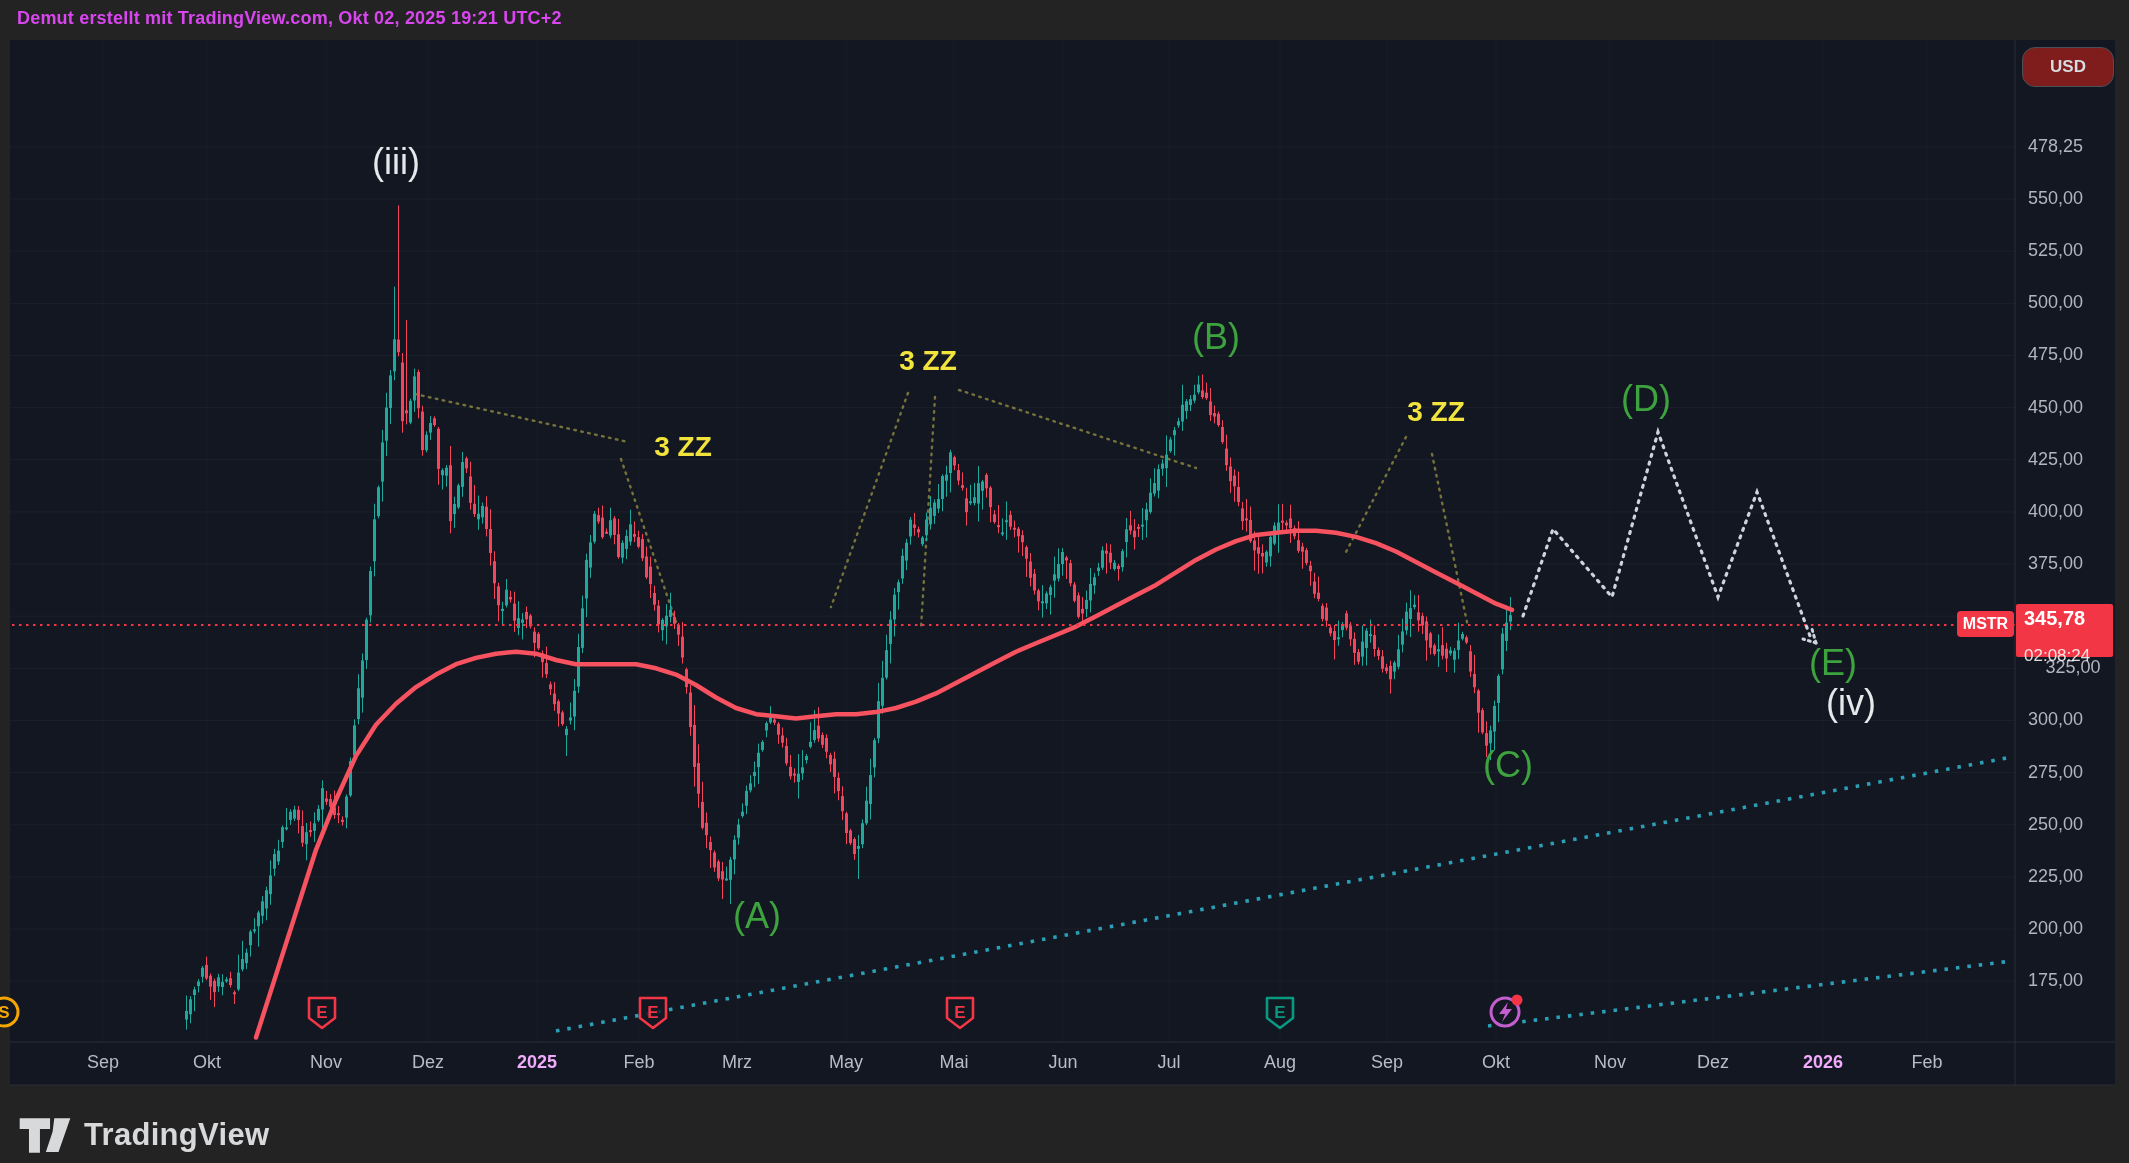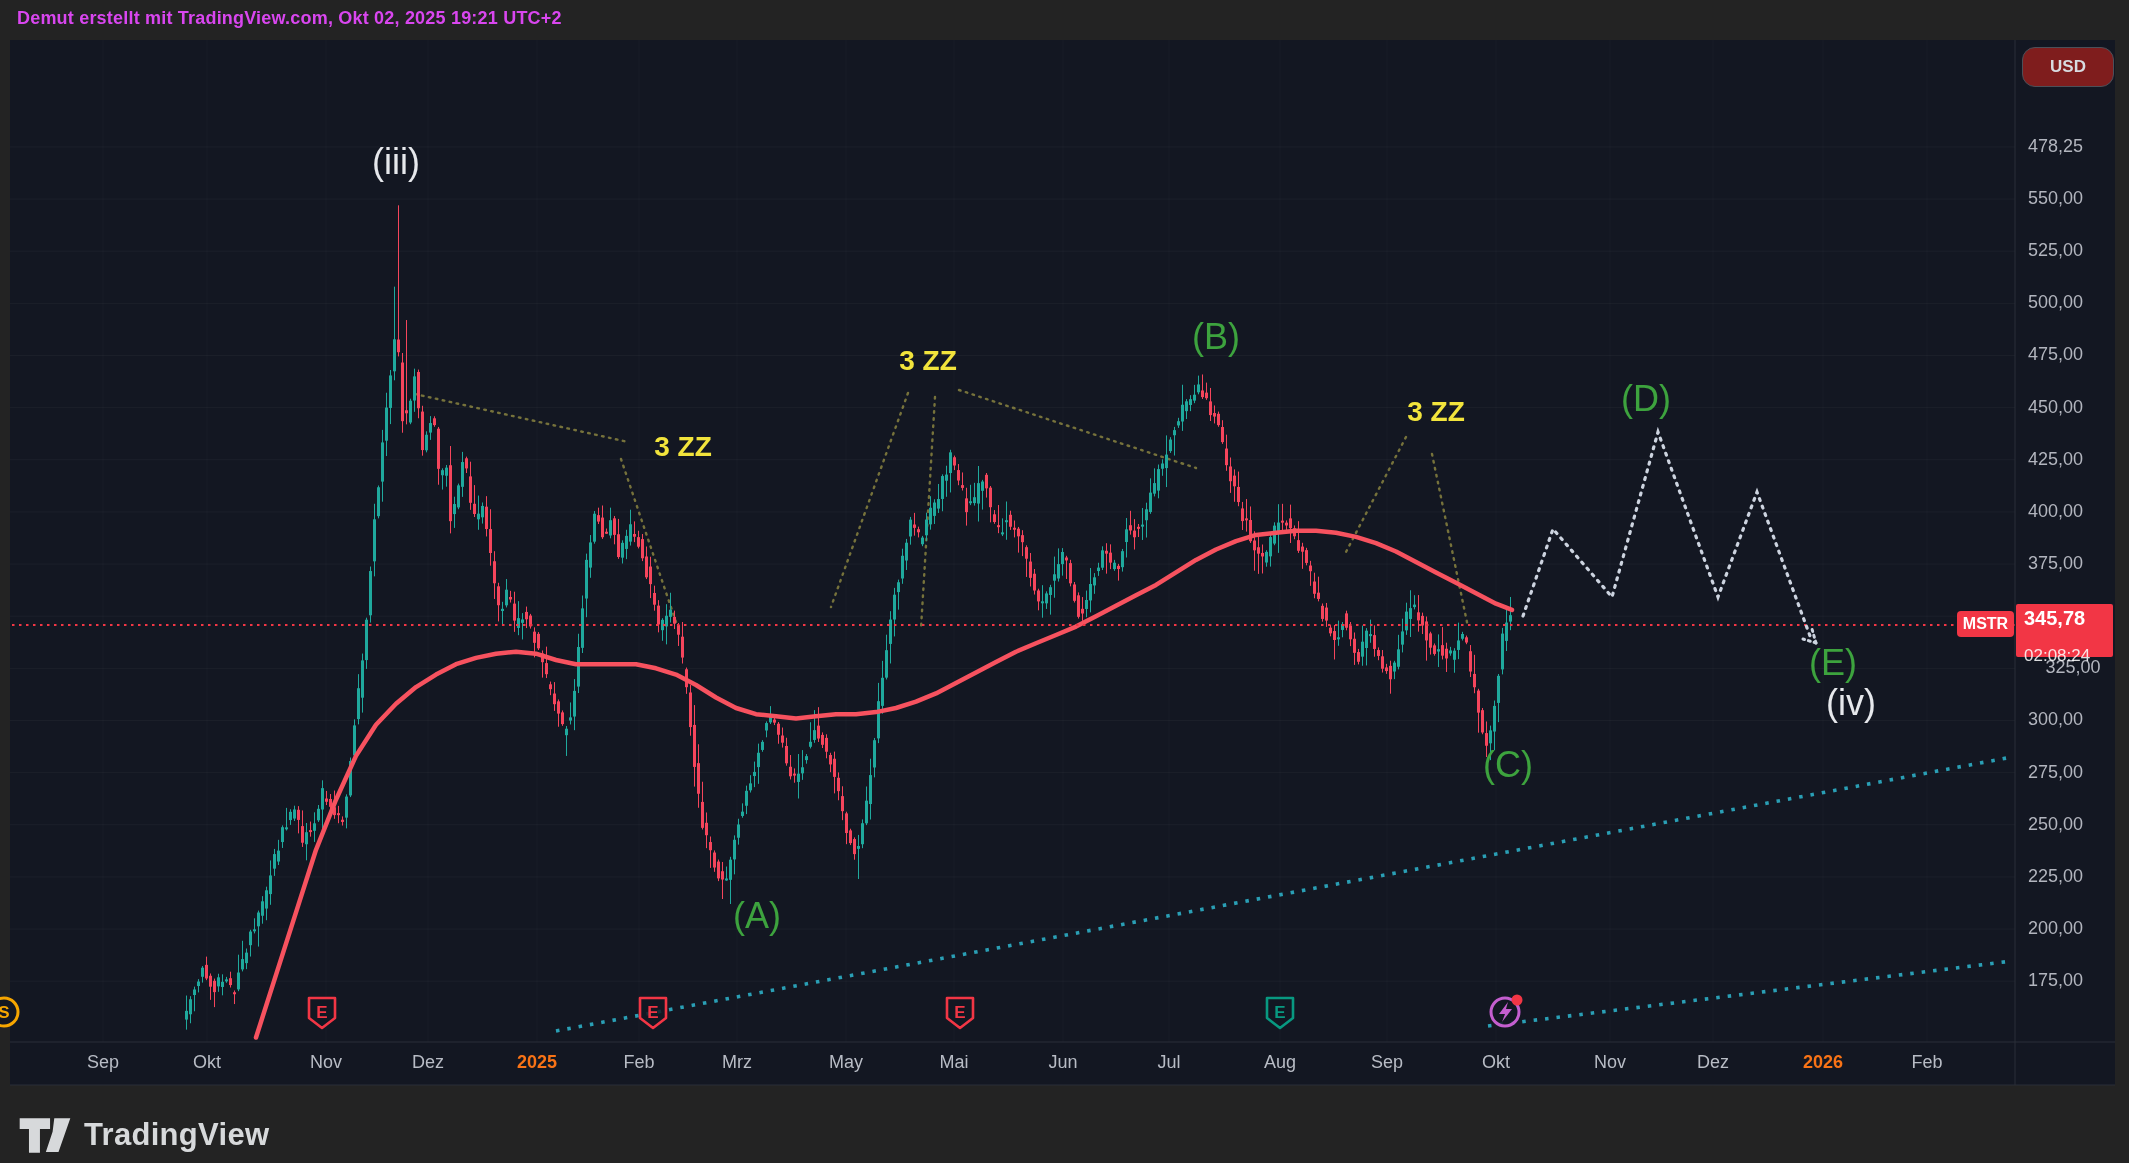--- a/index.html
+++ b/index.html
@@ -10,21 +10,21 @@
   #chart-svg{position:absolute;left:0;top:0;width:2129px;height:1163px;pointer-events:none;}
   #legend{position:absolute;left:28px;top:47px;font-size:18px;color:#d1d4dc;z-index:6;}
   #legend .row2{margin-top:9px;}
   #legend .red{color:#f7525f;}
   #legend .k{color:#d1d4dc;margin-left:10px;}
   #legend .v{color:#f7525f;}
   #usd-btn{position:absolute;left:2022px;top:47px;width:90px;height:38px;border:1px solid #4c5058;border-radius:13px;
     background:#7f1d1d;color:#d8dbe0;font-size:17px;font-weight:700;display:flex;align-items:center;justify-content:center;z-index:6;}
   .ptick{position:absolute;left:2028px;width:90px;font-size:18px;color:#b2b5be;z-index:4;}
   .ttick{position:absolute;top:1052px;transform:translateX(-50%);font-size:18px;color:#b8bcc5;z-index:4;}
-  .ttick.year{color:#f97316;font-weight:700;}
+  .ttick.year{color:#f0abfc;font-weight:700;}
   .anno{position:absolute;transform:translate(-50%,-50%);z-index:5;white-space:nowrap;}
   .anno.zz{color:#f2e43c;font-weight:700;font-size:28px;}
   .anno.wave{font-size:36px;}
   #mstr-pill{position:absolute;left:1957px;top:611px;width:57px;height:26px;background:#f23645;border-radius:4px;
     color:#fff;font-size:16px;font-weight:700;display:flex;align-items:center;justify-content:center;z-index:7;}
   #price-box{position:absolute;left:2016px;top:604px;width:97px;height:53px;background:#f23645;border-radius:2px;
     color:#fff;z-index:7;padding-left:8px;box-sizing:border-box;}
   #price-box .p{font-size:20px;font-weight:700;margin-top:3px;}
   #price-box .c{font-size:17px;color:rgba(255,255,255,.85);margin-top:16px;}
   #tv-logo{position:absolute;left:18px;top:1116px;display:flex;align-items:center;gap:12px;z-index:6;color:#d7d9db;}

